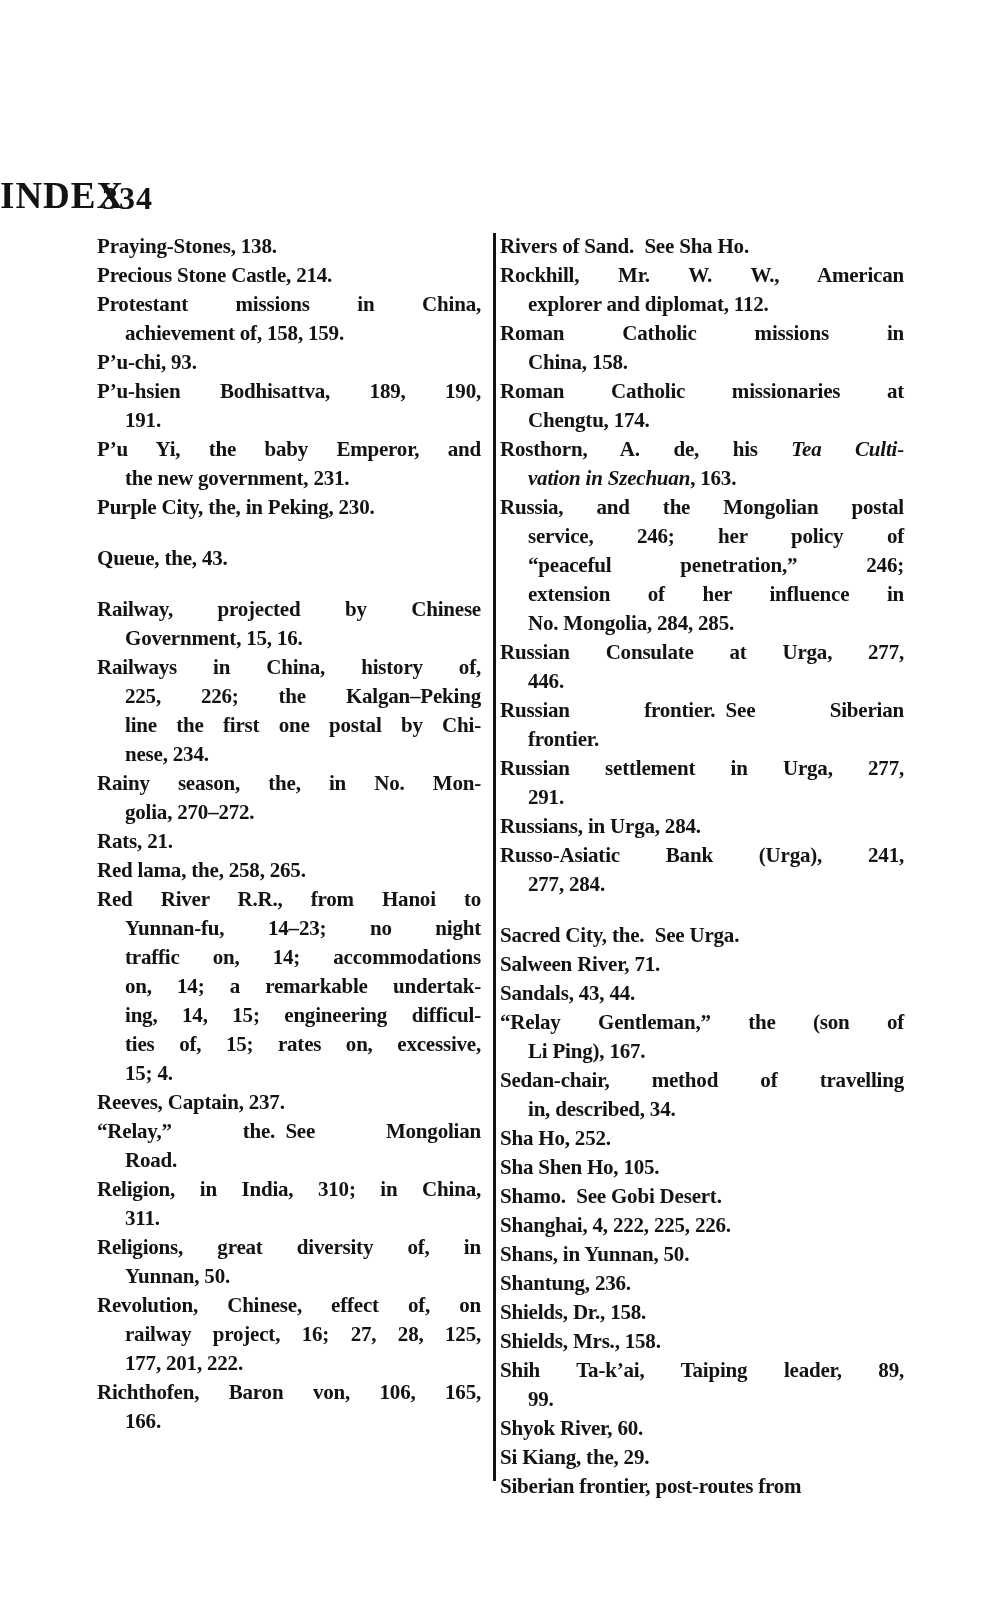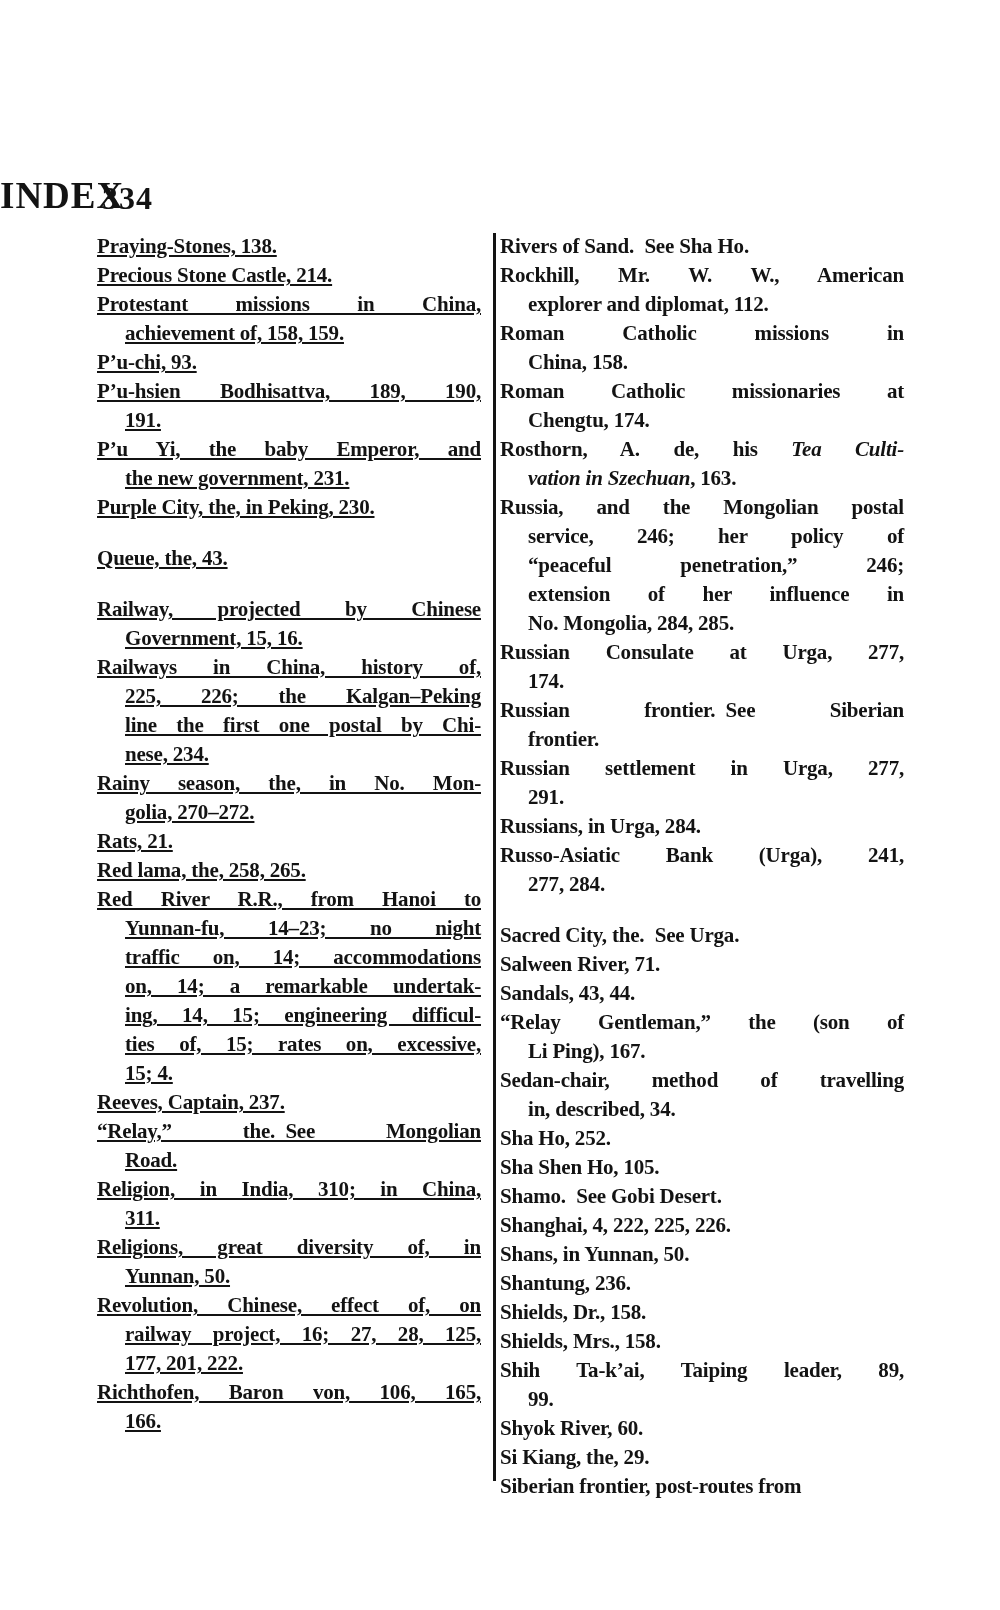--- a/index.html
+++ b/index.html
@@ -29,21 +29,21 @@
     font-size: 37px;
     letter-spacing: 1px;
   }
   .columns {
     position: absolute;
     left: 97px;
     top: 232px;
     width: 810px;
   }
   .col { position: absolute; top: 0; }
-  .col-left  { left: 0;     width: 384px; text-decoration: underline; }
+  .col-left  { left: 0;     width: 384px; }
   .col-right { left: 403px; width: 404px; }
   .divider {
     position: absolute;
     left: 493px;
     top: 233px;
     width: 3px;
     height: 1248px;
     background: var(--ink, #131313);
   }
   .entry {
@@ -168,21 +168,21 @@
         </div>
         <div class="entry">
           <div class="line just">Russia, and the Mongolian postal</div>
           <div class="line cont just">service, 246; her policy of</div>
           <div class="line cont just">“peaceful penetration,” 246;</div>
           <div class="line cont just">extension of her influence in</div>
           <div class="line cont">No. Mongolia, 284, 285.</div>
         </div>
         <div class="entry">
           <div class="line just">Russian Consulate at Urga, 277,</div>
-          <div class="line cont">174.</div>
+          <div class="line cont">446.</div>
         </div>
         <div class="entry">
           <div class="line just">Russian frontier. See Siberian</div>
           <div class="line cont">frontier.</div>
         </div>
         <div class="entry">
           <div class="line just">Russian settlement in Urga, 277,</div>
           <div class="line cont">291.</div>
         </div>
         <div class="entry">

